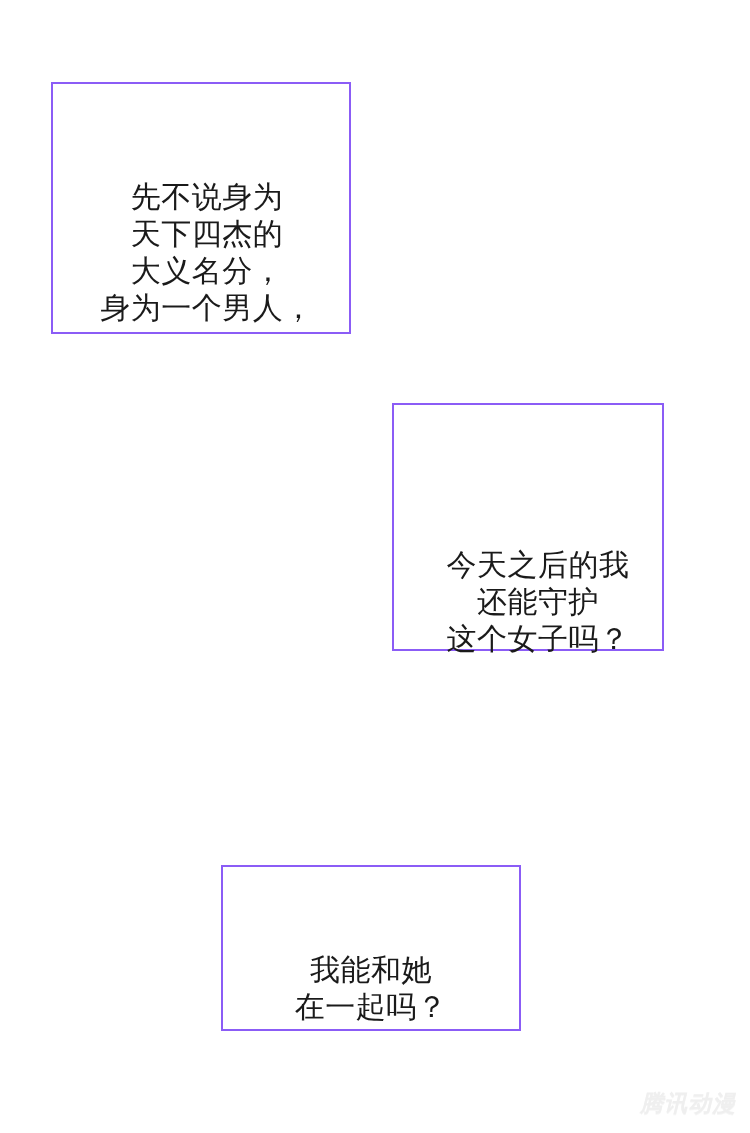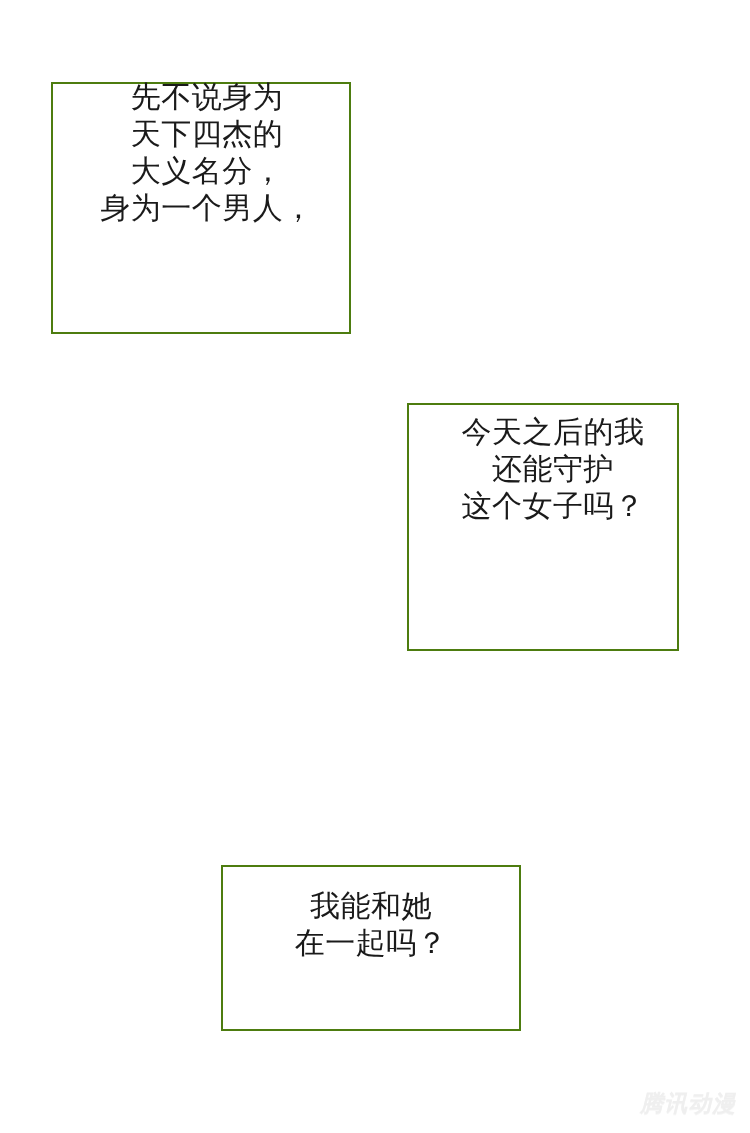--- a/index.html
+++ b/index.html
@@ -16,23 +16,23 @@
   .comic-page {
     position: relative;
     width: 750px;
     height: 1133px;
     background: #ffffff;
   }
   .speech-panel {
     position: absolute;
     box-sizing: border-box;
     background: #ffffff;
-    border: 2px solid #4d7c0f;
+    border: 2px solid #8b5cf6;
     display: flex;
-    align-items: flex-start;
+    align-items: flex-end;
     justify-content: center;
   }
   .panel-text {
     text-align: center;
     color: #1a1a1a;
     font-size: 30px;
     line-height: 37px;
     font-weight: 400;
     letter-spacing: 0.5px;
     white-space: pre-line;
@@ -43,21 +43,21 @@
     left: 51px;
     top: 82px;
     width: 300px;
     height: 252px;
   }
   #panel-1 .panel-text {
     transform: translate(6px, -6px);
   }
   
   #panel-2 {
-    left: 407px;
+    left: 392px;
     top: 403px;
     width: 272px;
     height: 248px;
     padding-left: 16px;
   }
   #panel-2 .panel-text {
     transform: translate(2px, 8px);
   }
   
   #panel-3 {

